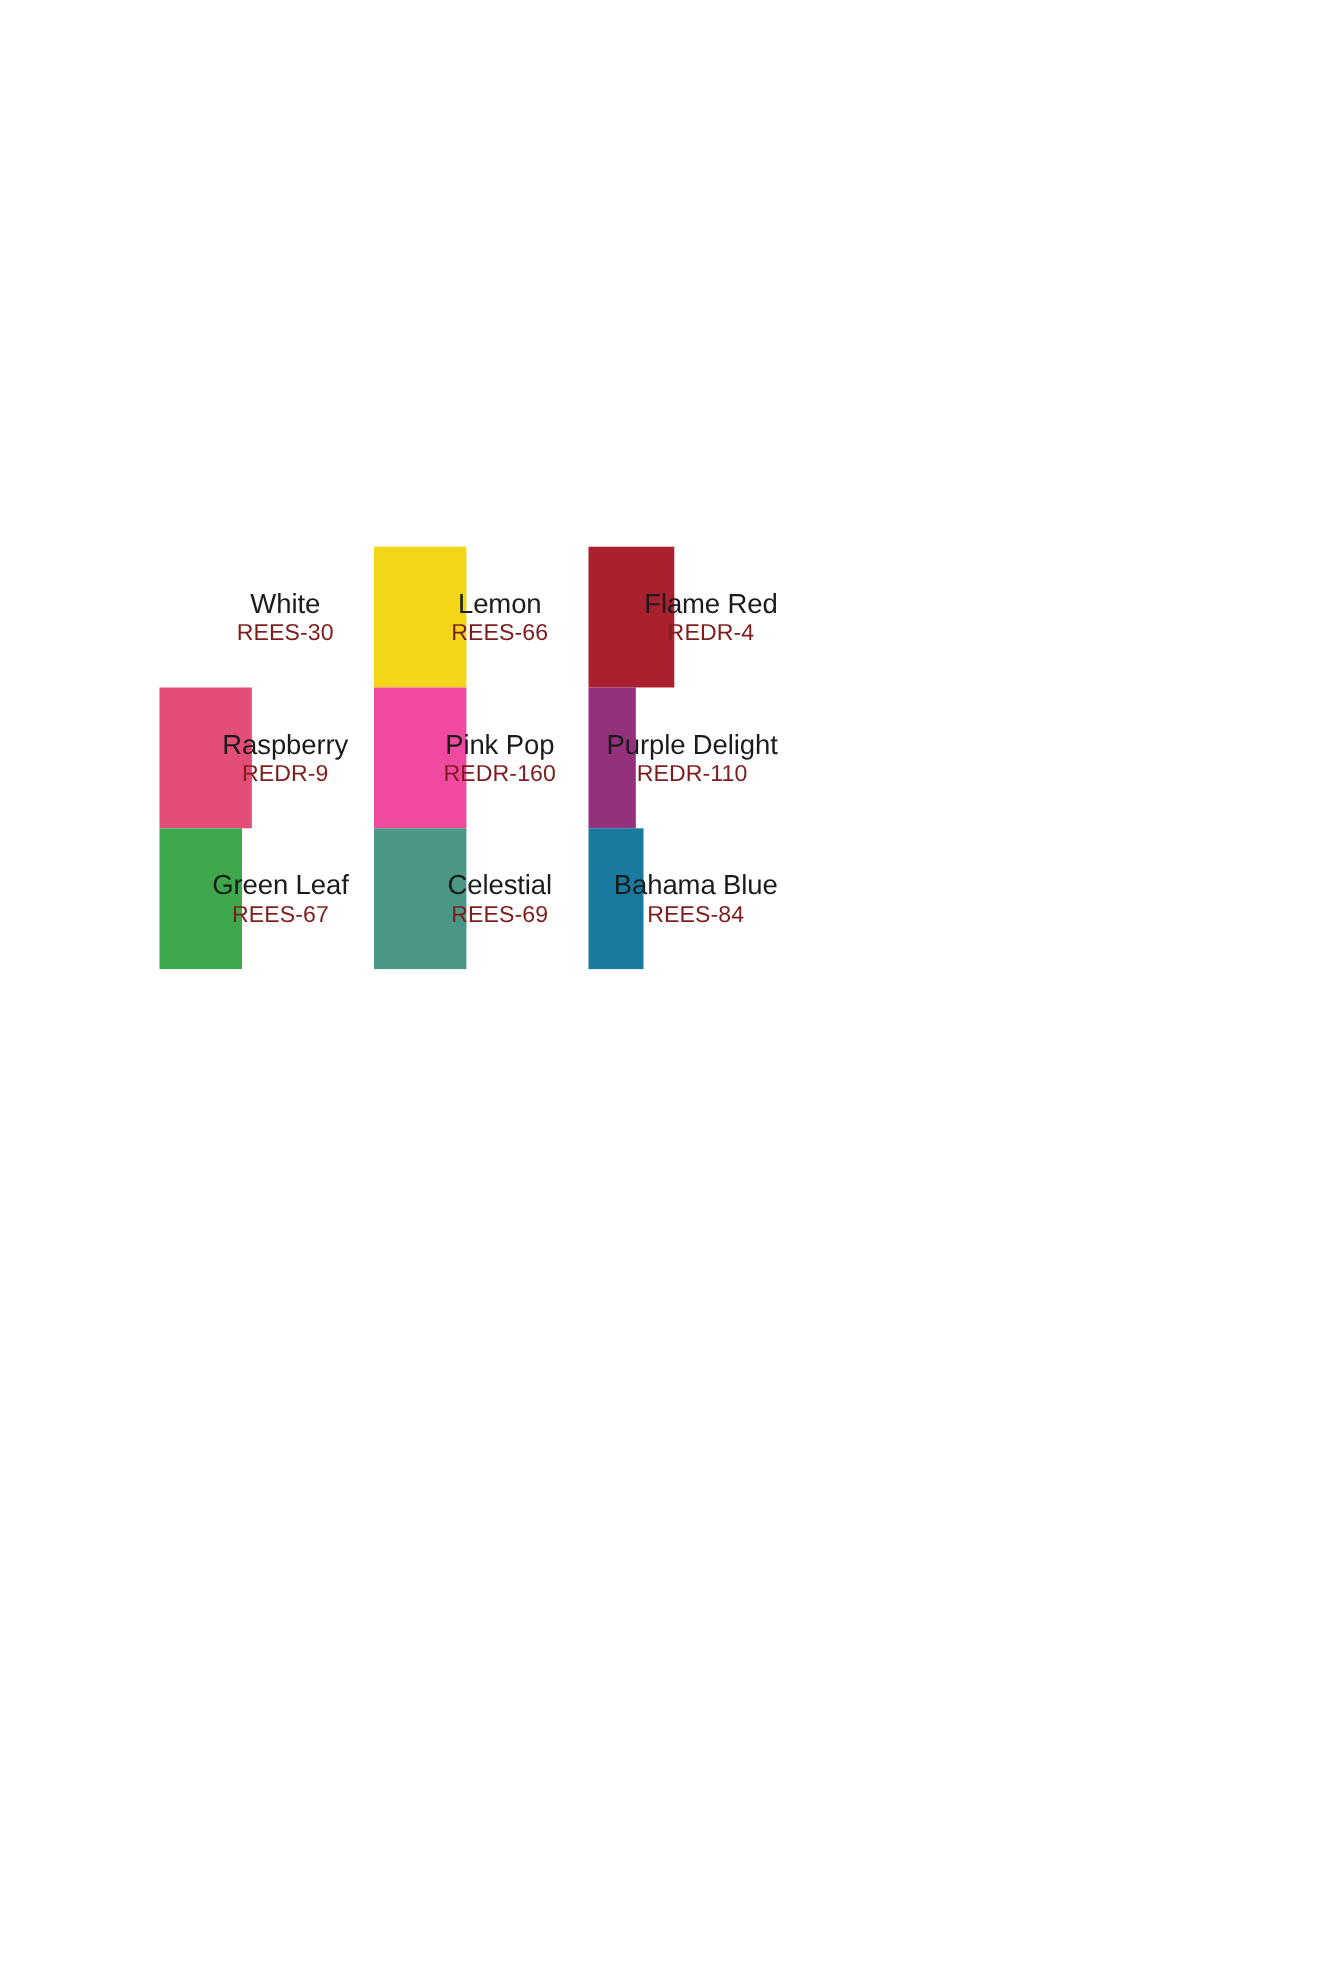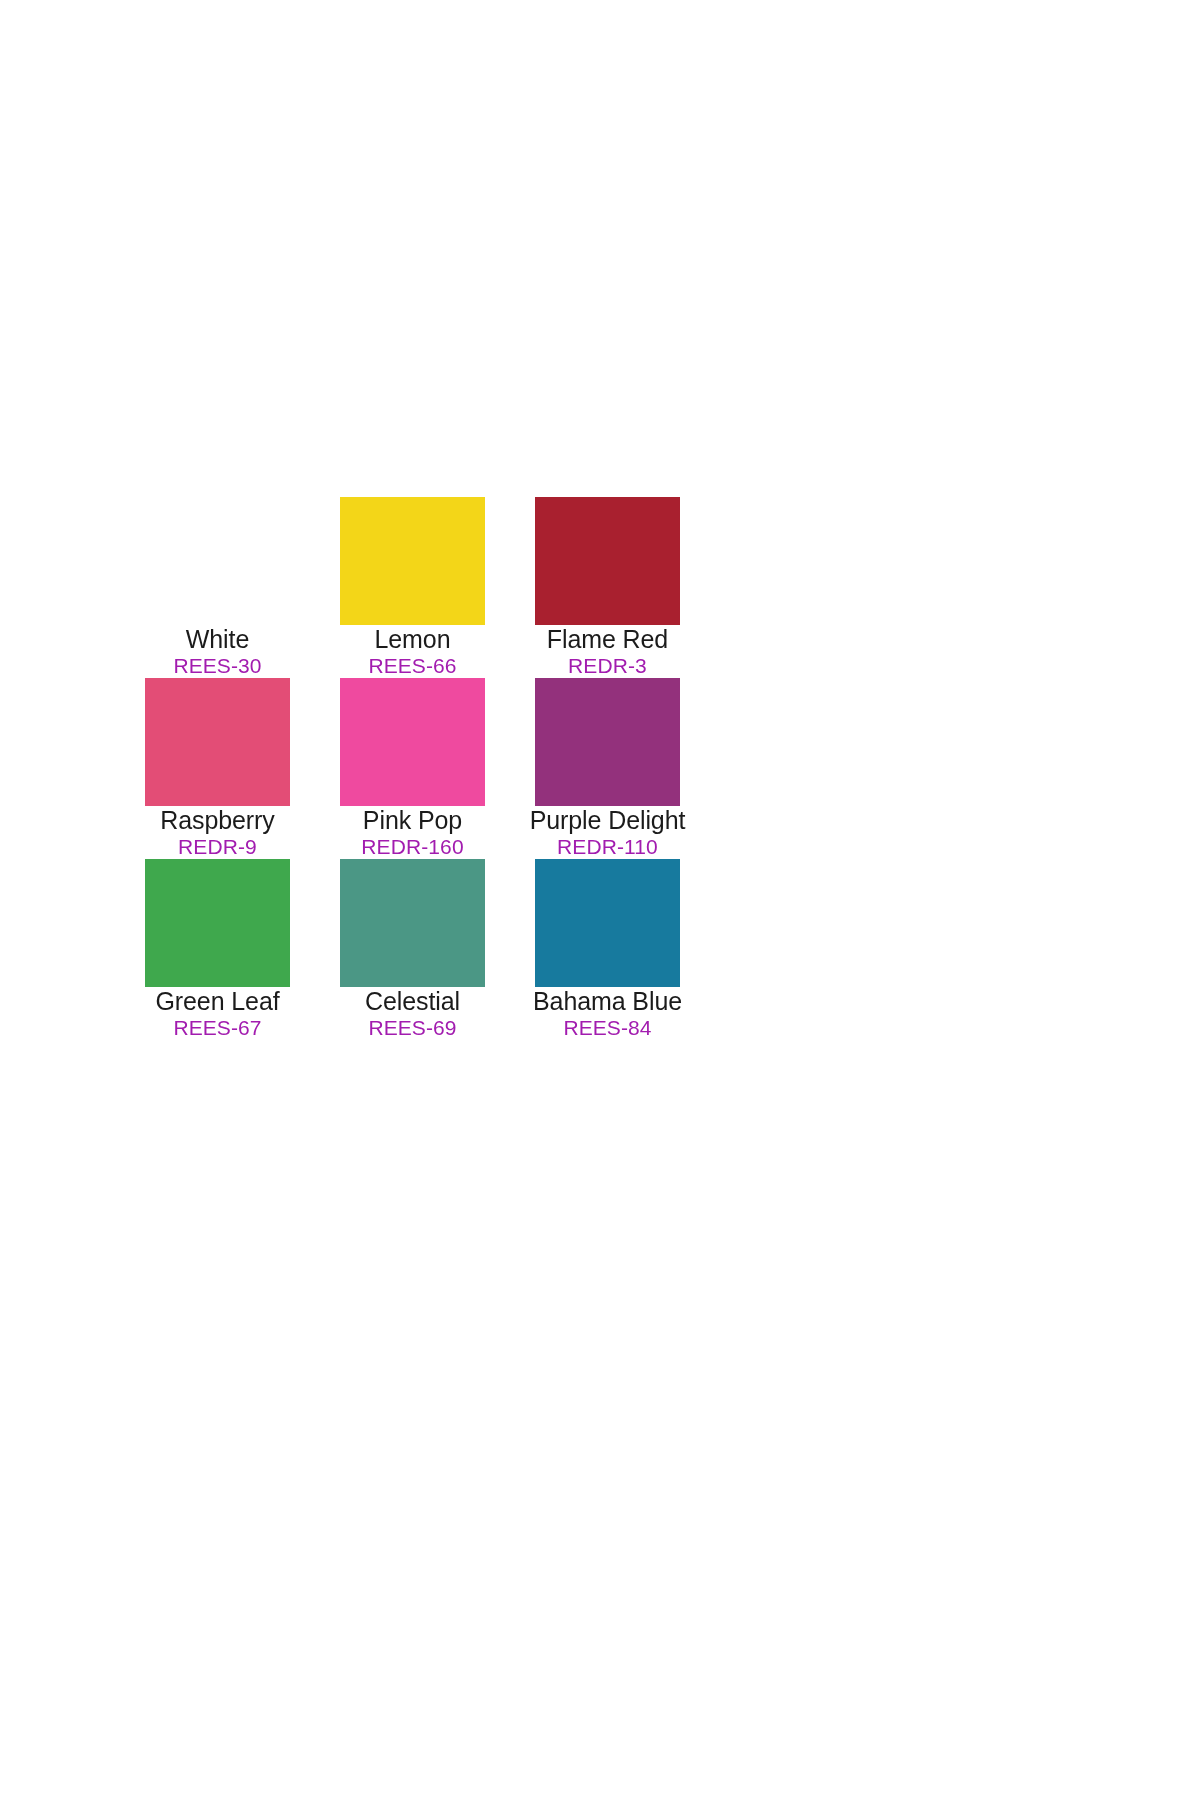--- a/index.html
+++ b/index.html
@@ -36,21 +36,21 @@
     display: flex;
     flex-direction: row;
     justify-content: flex-start;
     align-items: flex-start;
   }
 
   .swatch-cell {
     width: 145px;
     margin-right: 50px;
     display: flex;
-    flex-direction: column;
+    flex-direction: row;
     align-items: center;
     text-align: center;
   }
   .swatch-cell:last-child {
     margin-right: 0;
   }
 
   .swatch-chip {
     width: 145px;
     height: 128px;
@@ -68,21 +68,21 @@
     font-size: 25px;
     line-height: 28px;
     color: #1b1b1b;
     letter-spacing: -0.1px;
     white-space: nowrap;
   }
 
   .swatch-code {
     font-size: 21px;
     line-height: 25px;
-    color: #a21caf;
+    color: #7f1d1d;
     letter-spacing: 0.1px;
     white-space: nowrap;
   }
 </style>
 </head>
 <body style="background-color: rgb(255, 255, 255);">
 
 <div id="swatch-chart">
   <div class="swatch-grid">
 
@@ -98,21 +98,21 @@
         <span class="swatch-chip" style="background-color: rgb(243, 214, 24);"></span>
         <div class="swatch-labels">
           <div class="swatch-name">Lemon</div>
           <div class="swatch-code">REES-66</div>
         </div>
       </div>
       <div class="swatch-cell">
         <span class="swatch-chip" style="background-color: rgb(169, 32, 47);"></span>
         <div class="swatch-labels">
           <div class="swatch-name">Flame Red</div>
-          <div class="swatch-code">REDR-3</div>
+          <div class="swatch-code">REDR-4</div>
         </div>
       </div>
     </div>
 
     <div class="swatch-row">
       <div class="swatch-cell">
         <span class="swatch-chip" style="background-color: rgb(227, 77, 118);"></span>
         <div class="swatch-labels">
           <div class="swatch-name">Raspberry</div>
           <div class="swatch-code">REDR-9</div>

